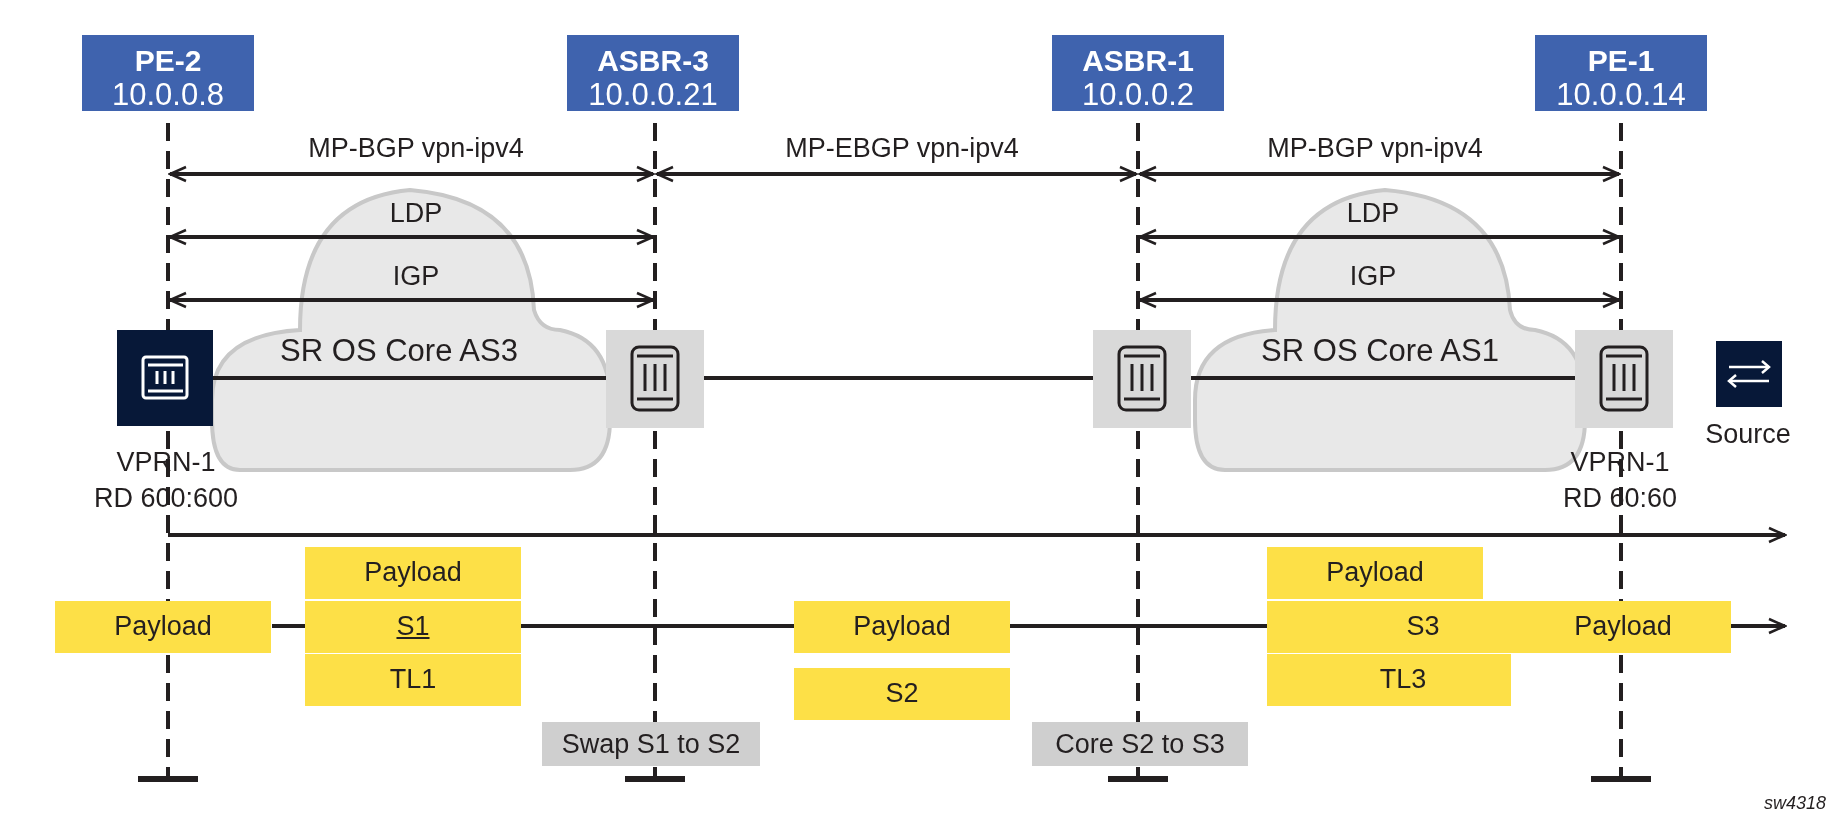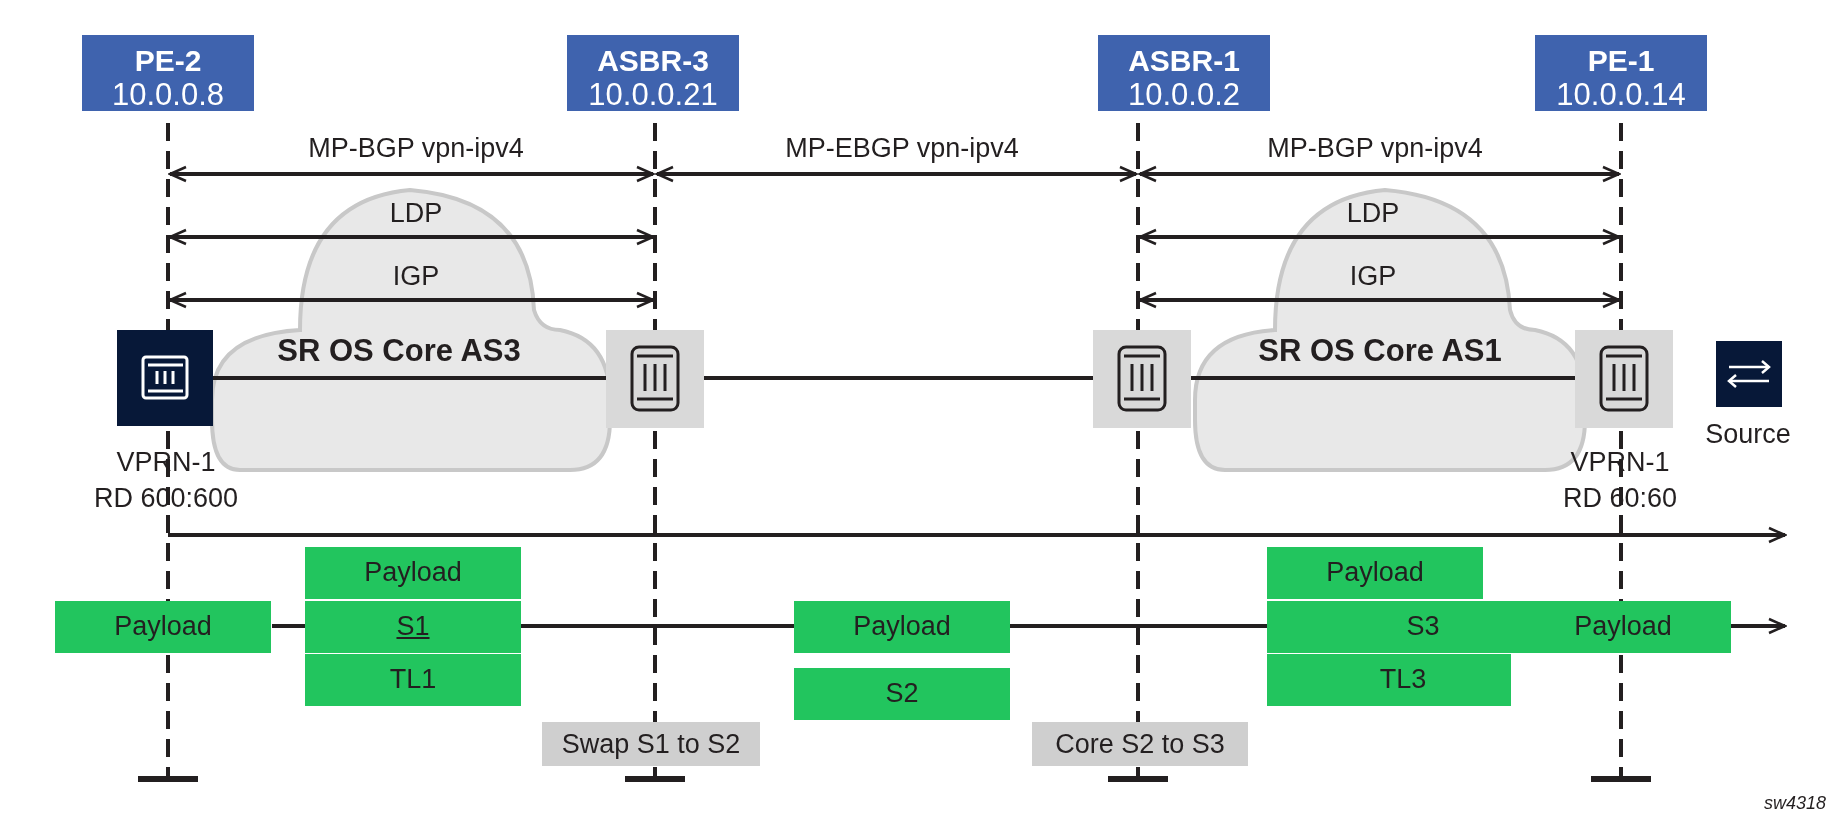--- a/index.html
+++ b/index.html
@@ -4,22 +4,22 @@
 <style>
   html, body { margin: 0; padding: 0; background: #ffffff; }
   body { width: 1840px; height: 820px; position: relative; overflow: hidden;
          font-family: "Liberation Sans", sans-serif; color: #231f20; }
   svg { position: absolute; left: 0; top: 0; }
   .node-box { position: absolute; width: 172px; height: 76px; background: #3f63ae;
               color: #fff; text-align: center; }
   .node-name { display: block; font-weight: bold; font-size: 30px; line-height: 34px; margin-top: 9px; }
   .node-ip { display: block; font-size: 31px; line-height: 34px; }
   .lbl { position: absolute; font-size: 27px; white-space: nowrap; transform: translateX(-50%); }
-  .cloud-lbl { position: absolute; font-size: 31px; font-weight: bold; white-space: nowrap; transform: translateX(-50%); }
-  .cell { position: absolute; background: #22c55e; font-size: 27px; text-align: center; line-height: 50px; height: 52px; }
+  .cloud-lbl { position: absolute; font-size: 31px; font-weight: normal; white-space: nowrap; transform: translateX(-50%); }
+  .cell { position: absolute; background: #fde047; font-size: 27px; text-align: center; line-height: 50px; height: 52px; }
   .swap { position: absolute; background: #cfcfcf; font-size: 27px; text-align: center; line-height: 44px; height: 44px; }
   .footer { position: absolute; right: 14px; bottom: 6px; font-family: Liberation Sans, sans-serif;
             font-style: italic; font-size: 18px; }
 </style>
 </head>
 <body>
 
 <svg width="1840" height="820" viewBox="0 0 1840 820">
   <defs>
     <marker id="arr" viewBox="0 0 20 20" refX="18" refY="10" markerWidth="20" markerHeight="20" markerUnits="userSpaceOnUse" orient="auto-start-reverse">
@@ -102,21 +102,21 @@
 </svg>
 
 <div class="node-box" style="left:82px; top:35px;">
   <span class="node-name">PE-2</span>
   <span class="node-ip">10.0.0.8</span>
 </div>
 <div class="node-box" style="left:567px; top:35px;">
   <span class="node-name">ASBR-3</span>
   <span class="node-ip">10.0.0.21</span>
 </div>
-<div class="node-box" style="left:1052px; top:35px;margin-left:46px;">
+<div class="node-box" style="left:1052px; top:35px;">
   <span class="node-name">ASBR-1</span>
   <span class="node-ip">10.0.0.2</span>
 </div>
 <div class="node-box" style="left:1535px; top:35px;">
   <span class="node-name">PE-1</span>
   <span class="node-ip">10.0.0.14</span>
 </div>
 
 <div class="lbl" style="left:416px; top:133px;">MP-BGP vpn-ipv4</div>
 <div class="lbl" style="left:902px; top:133px;">MP-EBGP vpn-ipv4</div>

